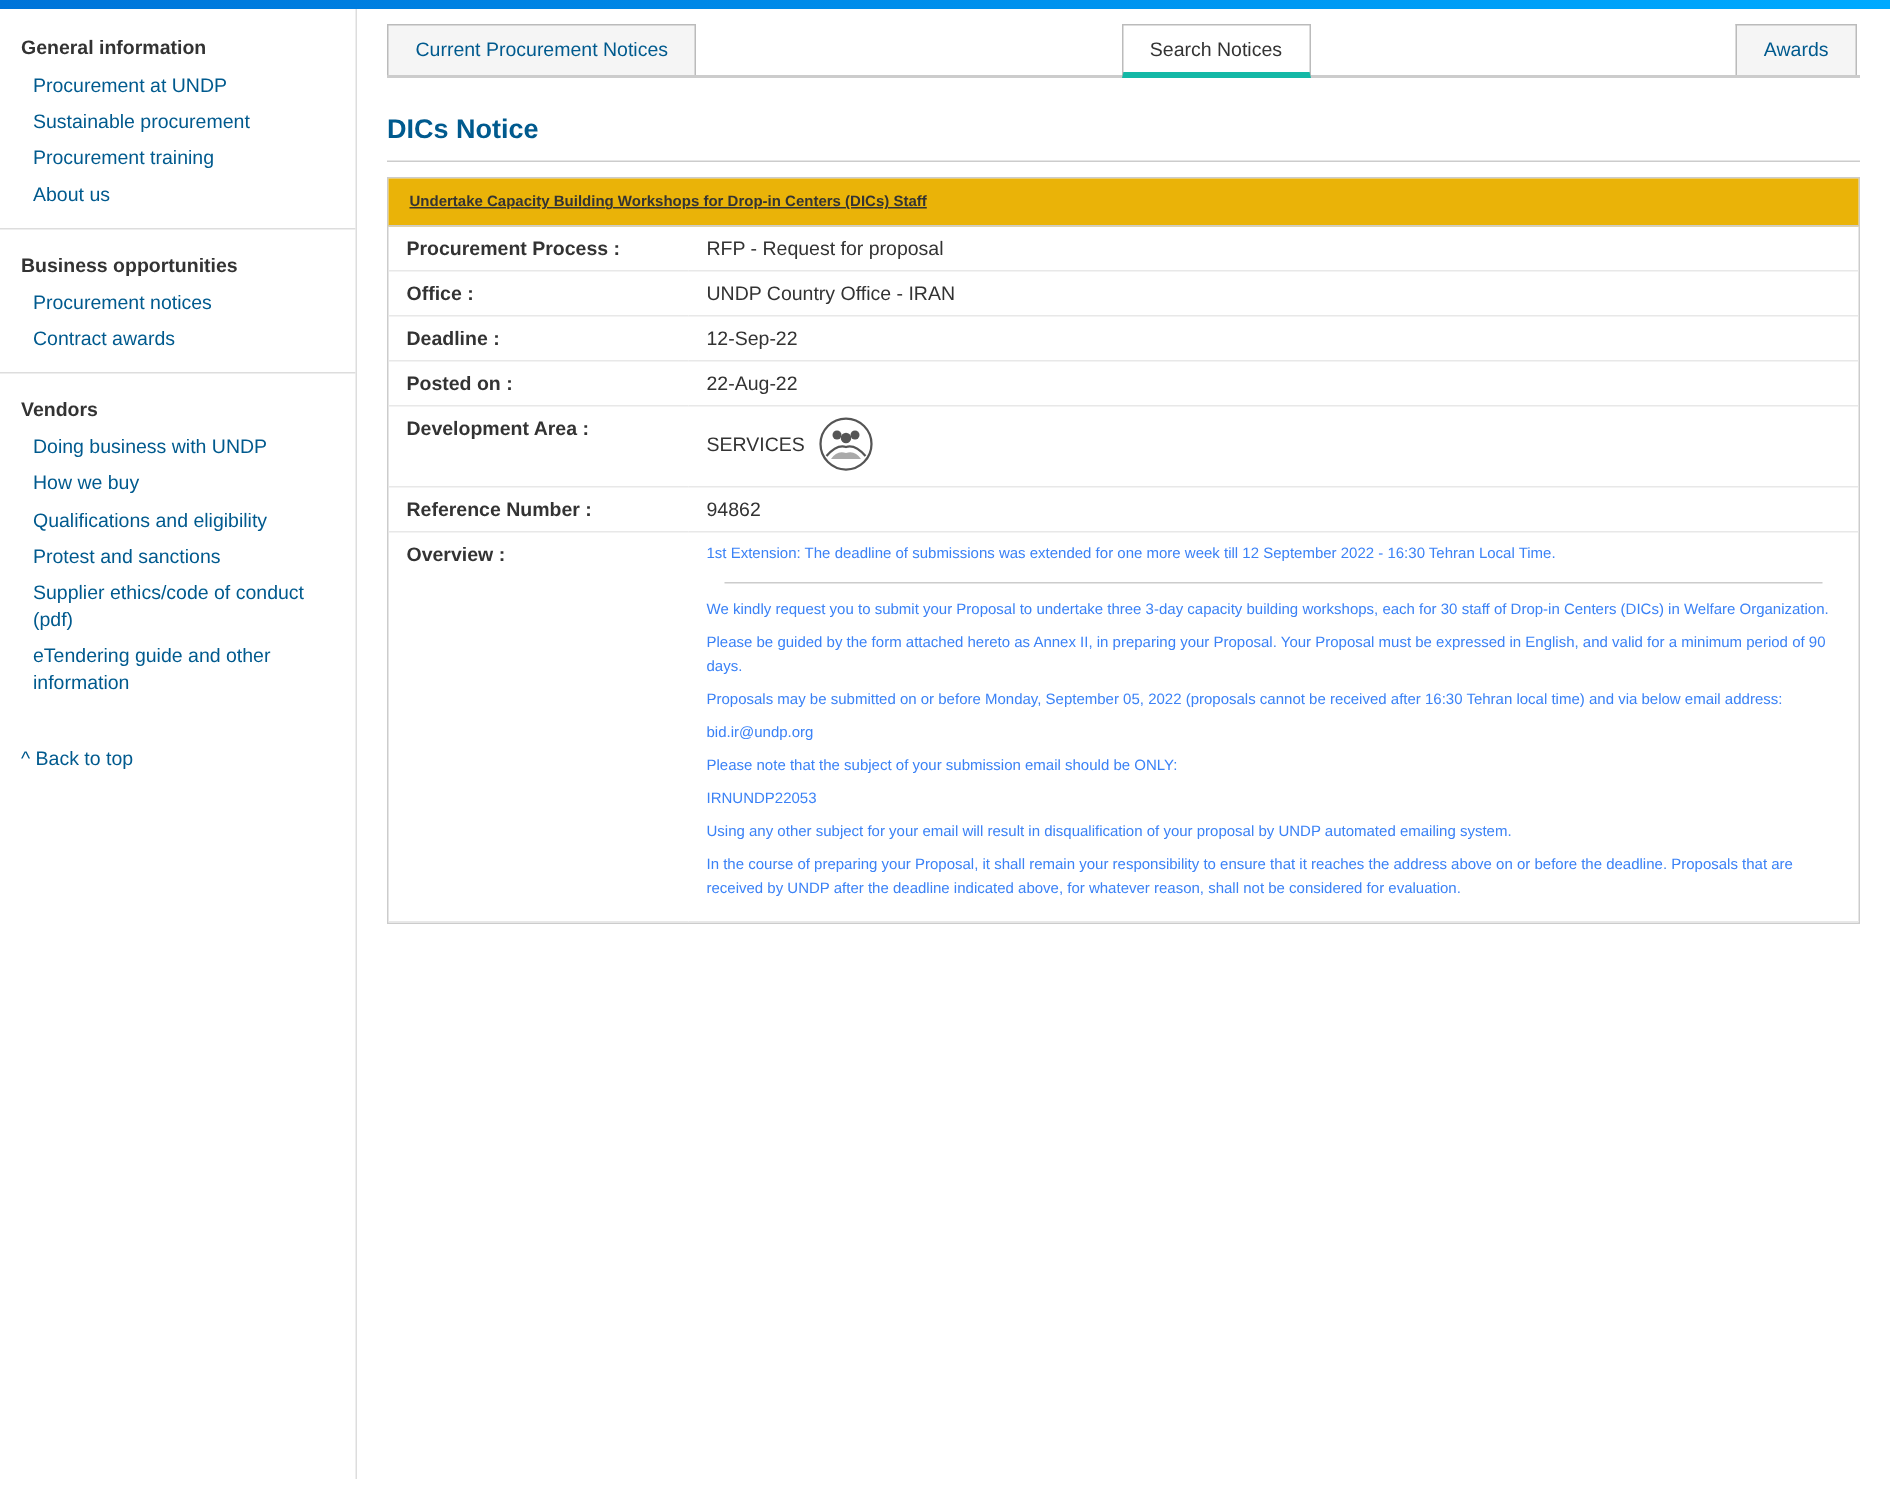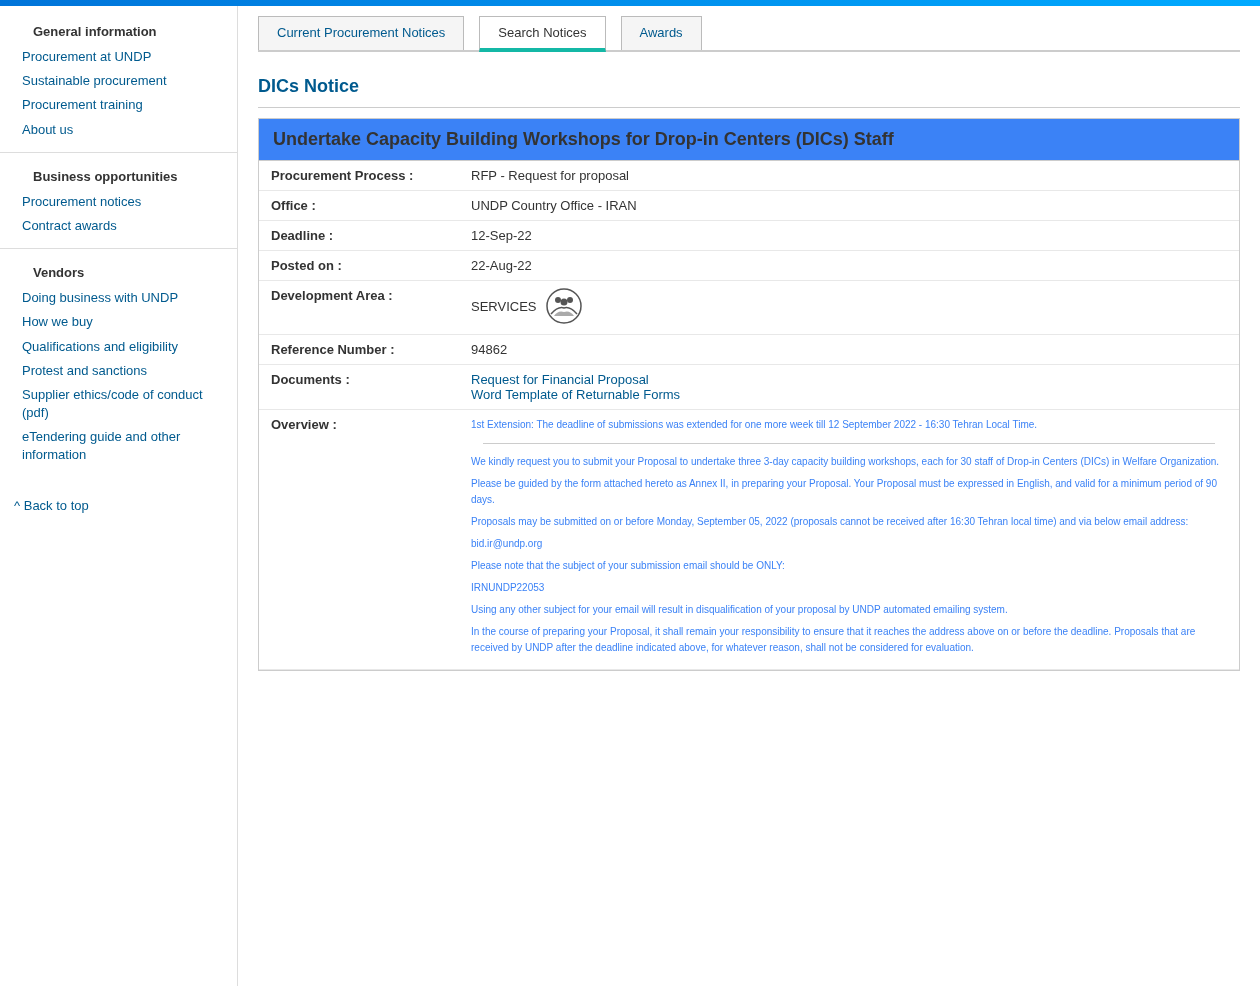--- a/index.html
+++ b/index.html
@@ -5,44 +5,44 @@
     * { margin: 0; padding: 0; box-sizing: border-box; }
     body { font-family: Arial, sans-serif; font-size: 13px; background: #fff; color: #333; }
 
     .top-bar { height: 6px; background: linear-gradient(to right, #0074d9, #00aaff); }
 
     .layout { display: flex; min-height: 980px; }
 
     
     .sidebar { width: 238px; min-width: 238px; padding: 10px 0; border-right: 1px solid #ddd; background: #fff; }
 
-    .sidebar-section-title { font-weight: bold; font-size: 13px; color: #333; padding: 8px 14px 6px 14px; margin-left: 19px; }
+    .sidebar-section-title { font-weight: bold; font-size: 13px; color: #333; padding: 8px 14px 6px 14px; }
 
     .sidebar-section { margin-bottom: 10px; }
 
     .sidebar-link { display: block; color: #005a8e; text-decoration: none; padding: 3px 14px 3px 22px; font-size: 13px; line-height: 1.4; }
 
     .sidebar-divider { border: none; border-top: 1px solid #ddd; margin: 8px 0; }
 
     
     .main { flex: 1; padding: 10px 20px; }
 
     
-    .tabs { display: flex; gap: 13px; margin-bottom: 16px; border-bottom: 2px solid #ccc; }
+    .tabs { display: flex; gap: 13px; margin-bottom: 16px; border-bottom: 2px solid #ccc; justify-content: space-between; }
 
     .tab { padding: 8px 18px; font-size: 13px; color: #005a8e; text-decoration: none; border: 1px solid #bbb; border-bottom: none; background: #f5f5f5; cursor: pointer; margin-right: 2px; display: inline-block; }
     .tab.active { background: #fff; color: #333; border-bottom: 4px solid #14b8a6; margin-bottom: -2px; font-weight: normal; }
 
     
     .view-notice-title { font-size: 18px; color: #005a8e; font-weight: bold; padding: 8px 0 10px 0; border-bottom: 1px solid #ccc; margin-bottom: 10px; }
 
     
     .notice-box { border: 1px solid #ccc; padding: 0; }
 
-    .notice-header { background: #3b82f6; padding: 10px 14px; font-size: 18px; font-weight: bold; color: #333; border-bottom: 1px solid #ccc; }
+    .notice-header { background: #eab308; padding: 10px 14px; font-size: 10px; font-weight: bold; color: #333; border-bottom: 1px solid #ccc; text-decoration: underline; }
 
     .notice-table { width: 100%; border-collapse: collapse; }
     .notice-table tr { border-bottom: 1px solid #e8e8e8; }
     .notice-table td { padding: 7px 12px; vertical-align: top; font-size: 13px; }
     .notice-table td:first-child { width: 200px; font-weight: bold; color: #333; white-space: nowrap; }
     .notice-table td:last-child { color: #333; }
 
     .notice-link { color: #005a8e; text-decoration: none; display: block; }
 
     .overview-text { padding: 10px 12px; font-size: 10px; line-height: 1.6; color: #3b82f6; }
@@ -144,27 +144,20 @@
                 <path d="M8 28 Q12 22 18 24 Q24 22 28 28" fill="#555" opacity="0.5"></path>
               </svg>
             </span>
           </td>
         </tr>
         <tr>
           <td>Reference Number :</td>
           <td>94862</td>
         </tr>
         <tr>
-          <td>Documents :</td>
-          <td>
-            <a class="notice-link" href="#">Request for Financial Proposal</a>
-            <a class="notice-link" href="#">Word Template of Returnable Forms</a>
-          </td>
-        </tr>
-        <tr>
           <td>Overview :</td>
           <td>
             <div class="overview-text" style="padding: 0;">
               <p>1st Extension: The deadline of submissions was extended for one more week till 12 September 2022 - 16:30 Tehran Local Time.</p>
               <hr class="overview-divider">
               <p>We kindly request you to submit your Proposal to undertake three 3-day capacity building workshops, each for 30 staff of Drop-in Centers (DICs) in Welfare Organization.</p>
               <p>Please be guided by the form attached hereto as Annex II, in preparing your Proposal. Your Proposal must be expressed in English, and valid for a minimum period of 90 days.</p>
               <p>Proposals may be submitted on or before Monday, September 05, 2022 (proposals cannot be received after 16:30 Tehran local time) and via below email address:</p>
               <p>bid.ir@undp.org</p>
               <p>Please note that the subject of your submission email should be ONLY:</p>

